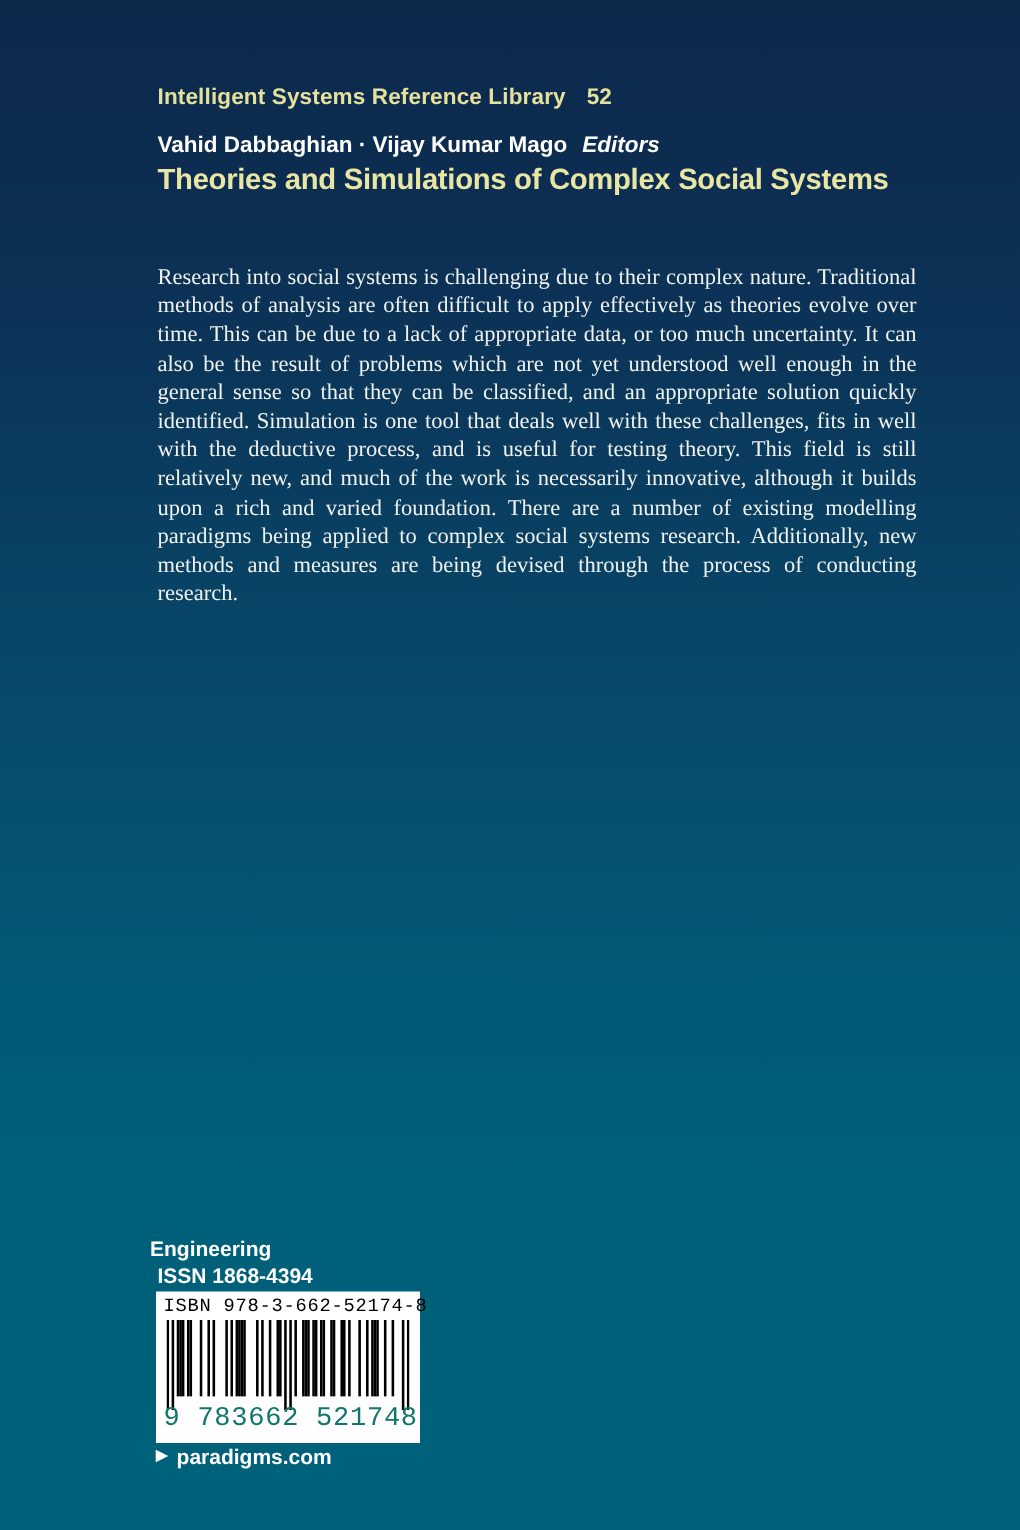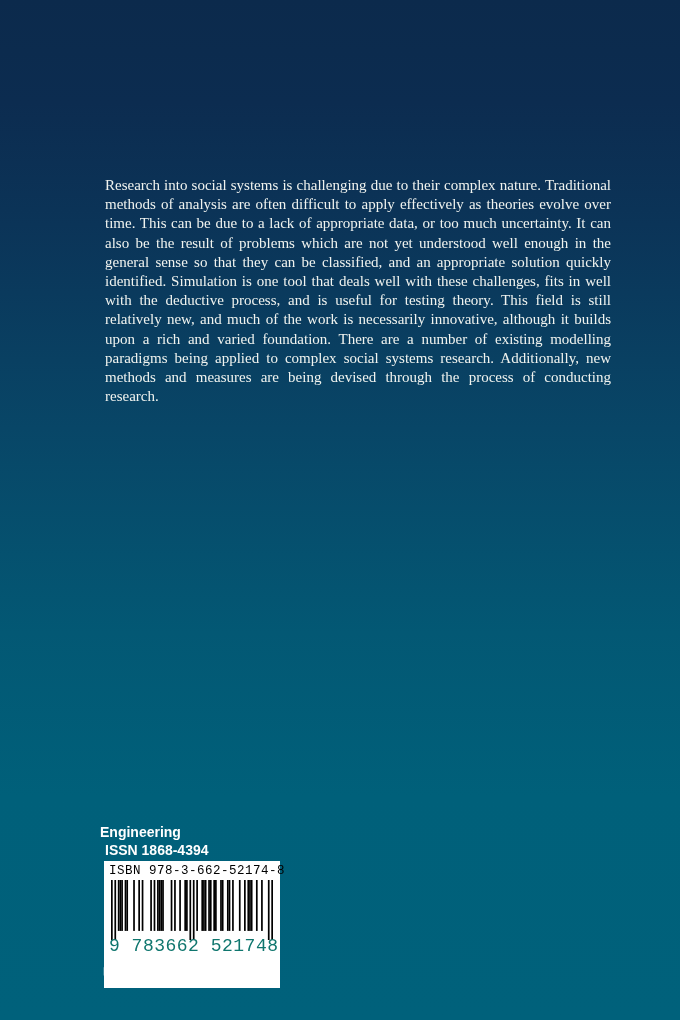--- a/index.html
+++ b/index.html
@@ -26,21 +26,21 @@
     position:absolute;left:105px;top:162px;width:506px;
     color:#f0f3ef;
     font-family:"Liberation Serif", serif;
     font-size:15px;line-height:19.2px;
     text-align:justify;
   }
   .blurb p{margin:14px 0 14px 0;}
   .category{position:absolute;left:100px;top:824px;color:#ffffff;font-size:14px;font-weight:bold;}
   .issn{position:absolute;left:105px;top:842px;color:#ffffff;font-size:14px;font-weight:bold;text-align:right;}
   .barcode-box{
-    position:absolute;left:104px;top:861px;width:176px;height:127px;
+    position:absolute;left:104px;top:861px;width:176px;height:101px;
     background:#ffffff;box-sizing:border-box;padding:3px 5px 2px 5px;
     text-align:center;
   }
   .isbn-label{
     font-family:"Liberation Mono", monospace;
     font-size:12.5px;color:#000;letter-spacing:.5px;white-space:nowrap;
   }
   .ean-svg{display:block;margin:2px auto 0 auto;width:162px;height:60px;}
   .ean-svg rect{fill:#000;}
   .ean-digits{
@@ -52,20 +52,29 @@
     position:absolute;left:104px;top:963px;color:#ffffff;
     font-size:14px;font-weight:bold;display:flex;align-items:center;gap:6px;
   }
   .publisher .arrow{font-size:10px;line-height:1;}
 </style>
 </head>
 <body>
 
 <div class="cover">
 
+  <header class="head">
+    <div class="series">
+      <span>Intelligent Systems Reference Library</span><span class="vol">52</span>
+    </div>
+    <div class="editors">
+      <span>Vahid Dabbaghian · Vijay Kumar Mago</span><span class="role">Editors</span>
+    </div>
+    <h1 class="title">Theories and Simulations of Complex Social Systems</h1>
+  </header>
 
   <section class="blurb">
     <p>Research into social systems is challenging due to their complex nature. Traditional methods of analysis are often difficult to apply effectively as theories evolve over time. This can be due to a lack of appropriate data, or too much uncertainty. It can also be the result of problems which are not yet understood well enough in the general sense so that they can be classified, and an appropriate solution quickly identified. Simulation is one tool that deals well with these challenges, fits in well with the deductive process, and is useful for testing theory. This field is still relatively new, and much of the work is necessarily innovative, although it builds upon a rich and varied foundation. There are a number of existing modelling paradigms being applied to complex social systems research. Additionally, new methods and measures are being devised through the process of conducting research.</p>
   </section>
 
   <div class="category">Engineering</div>
   <div class="issn">ISSN 1868-4394</div>
 
   <div class="barcode-box">
     <div class="isbn-label">ISBN 978-3-662-52174-8</div>

